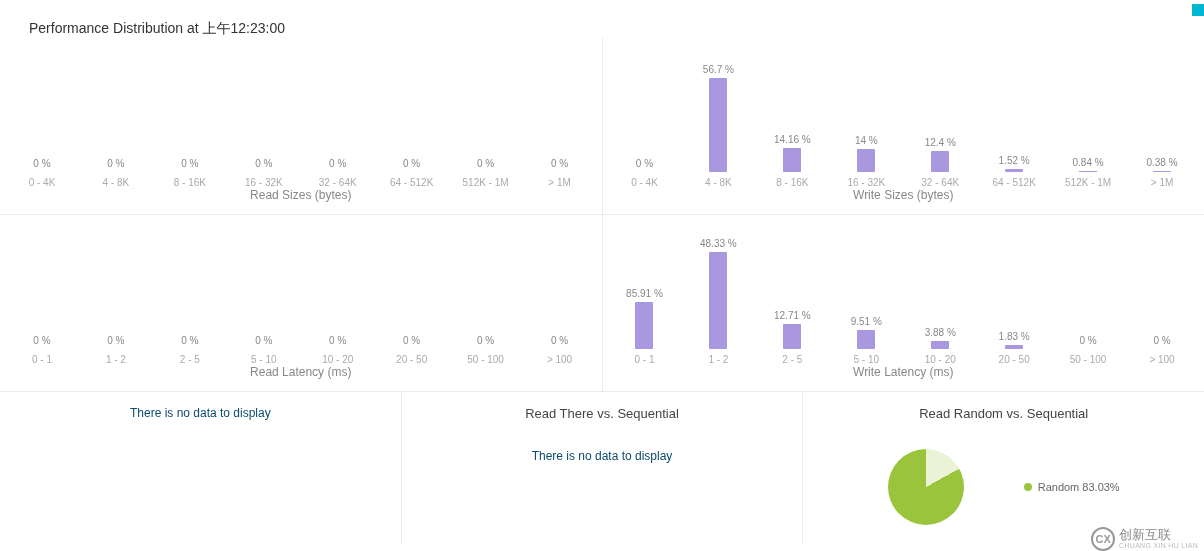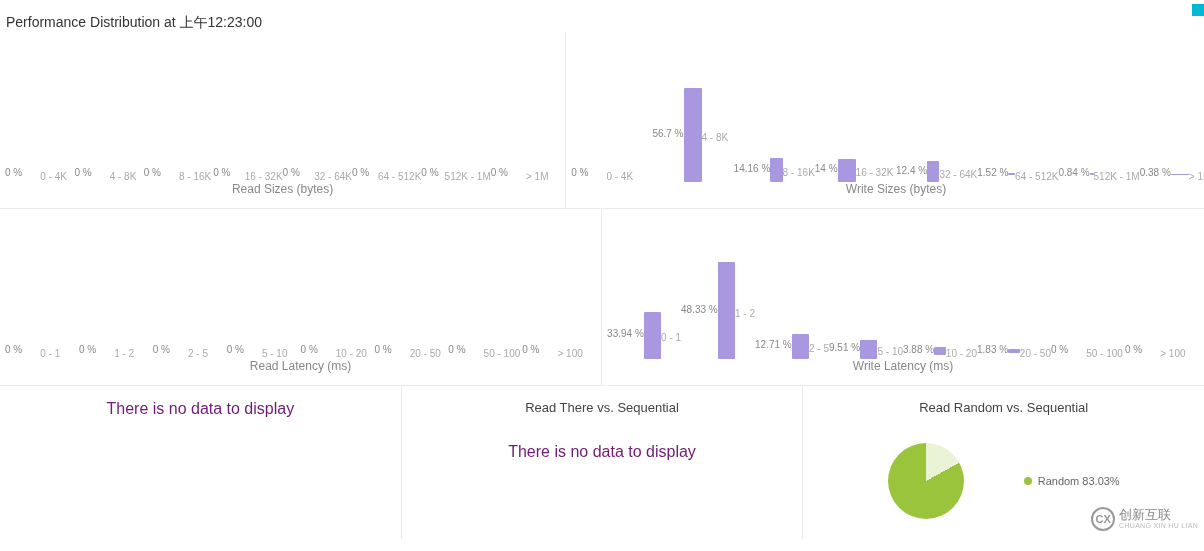--- a/index.html
+++ b/index.html
@@ -1,39 +1,39 @@
 <!DOCTYPE html>
 <html><head>
   <meta charset="utf-8">
   <style>
     * { margin: 0; padding: 0; box-sizing: border-box; }
     body { font-family: -apple-system, BlinkMacSystemFont, "Segoe UI", Arial, sans-serif; background: #fff; color: #333; font-size: 13px; }
     .page { width: 1204px; }
-    .header { padding: 14px 22px 0 6px; }
+    .header { padding: 14px 22px 0 29px; margin-top: 6px; }
     .title { font-size: 14px; font-weight: 500; color: #333; }
     .top-indicator { position: absolute; top: 4px; right: 0; width: 12px; height: 12px; background: #00b8d4; }
     .chart-row { display: flex; border-bottom: 1px solid #eaeaea; }
     .chart-panel { flex: 1; padding: 30px 5px 12px 5px; position: relative; }
     .chart-panel + .chart-panel { border-left: 1px solid #eaeaea; }
     .bars { display: flex; align-items: flex-end; height: 120px; justify-content: space-around; width: 100%; }
-    .bar-wrap { flex: 1; display: flex; align-items: center; min-width: 0; }
+    .bar-wrap { flex: 1; display: flex; flex-direction: column; align-items: center; min-width: 0; }
     .bar-label-top { font-size: 10px; color: #888; margin-bottom: 3px; white-space: nowrap; }
     .bar { width: 18px; background: #a997df; border-radius: 1px; }
     .bar-label-bottom { font-size: 10px; color: #aaa; margin-top: 5px; white-space: nowrap; }
     .axis-title { text-align: center; font-size: 12px; color: #888; }
     .bottom-row { display: flex; }
     .bottom-panel { flex: 1; padding: 14px 10px 20px 10px; text-align: center; }
     .bottom-panel + .bottom-panel { border-left: 1px solid #eaeaea; }
     .panel-title { font-size: 13px; font-weight: 500; color: #444; margin-bottom: 28px; }
-    .no-data { font-size: 16px; color: #701a75; }
+    .no-data { font-size: 12px; color: #0c4a6e; }
     .pie-wrap { display: flex; align-items: center; justify-content: center; gap: 60px; }
     .pie { width: 76px; height: 76px; border-radius: 50%; }
     .legend-item { font-size: 11px; color: #666; display: flex; align-items: center; }
     .legend-dot { width: 8px; height: 8px; border-radius: 50%; margin-right: 6px; }
-    .watermark { position: absolute; right: 6px; bottom: 20px; display: flex; align-items: center; gap: 4px; color: #999; font-size: 11px; }
+    .watermark { position: absolute; right: 6px; bottom: 0; display: flex; align-items: center; gap: 4px; color: #999; font-size: 11px; }
     .watermark-logo { width: 24px; height: 24px; border: 2px solid #999; border-radius: 50%; display: flex; align-items: center; justify-content: center; font-weight: bold; font-size: 11px; color: #999; }
     .watermark-text { display: flex; flex-direction: column; line-height: 1.1; }
     .wm-cn { font-size: 13px; color: #888; }
     .wm-en { font-size: 7px; color: #bbb; letter-spacing: 0.3px; }
   </style>
 </head>
 <body>
 
 <div class="page">
   <div class="top-indicator"></div>
@@ -176,21 +176,21 @@
             <div class="bar-label-top">0 %</div>
             <div class="bar" style="height: 0px;"></div>
             <div class="bar-label-bottom">&gt; 100</div>
           </div>
         </div>
       <div class="axis-title">Read Latency (ms)</div>
     </div>
     <div class="chart-panel">
       <div class="bars">
           <div class="bar-wrap">
-            <div class="bar-label-top">33.94 %</div>
+            <div class="bar-label-top">85.91 %</div>
             <div class="bar" style="height: 47.48px;"></div>
             <div class="bar-label-bottom">0 - 1</div>
           </div>
           <div class="bar-wrap">
             <div class="bar-label-top">48.33 %</div>
             <div class="bar" style="height: 96.66px;"></div>
             <div class="bar-label-bottom">1 - 2</div>
           </div>
           <div class="bar-wrap">
             <div class="bar-label-top">12.71 %</div>

